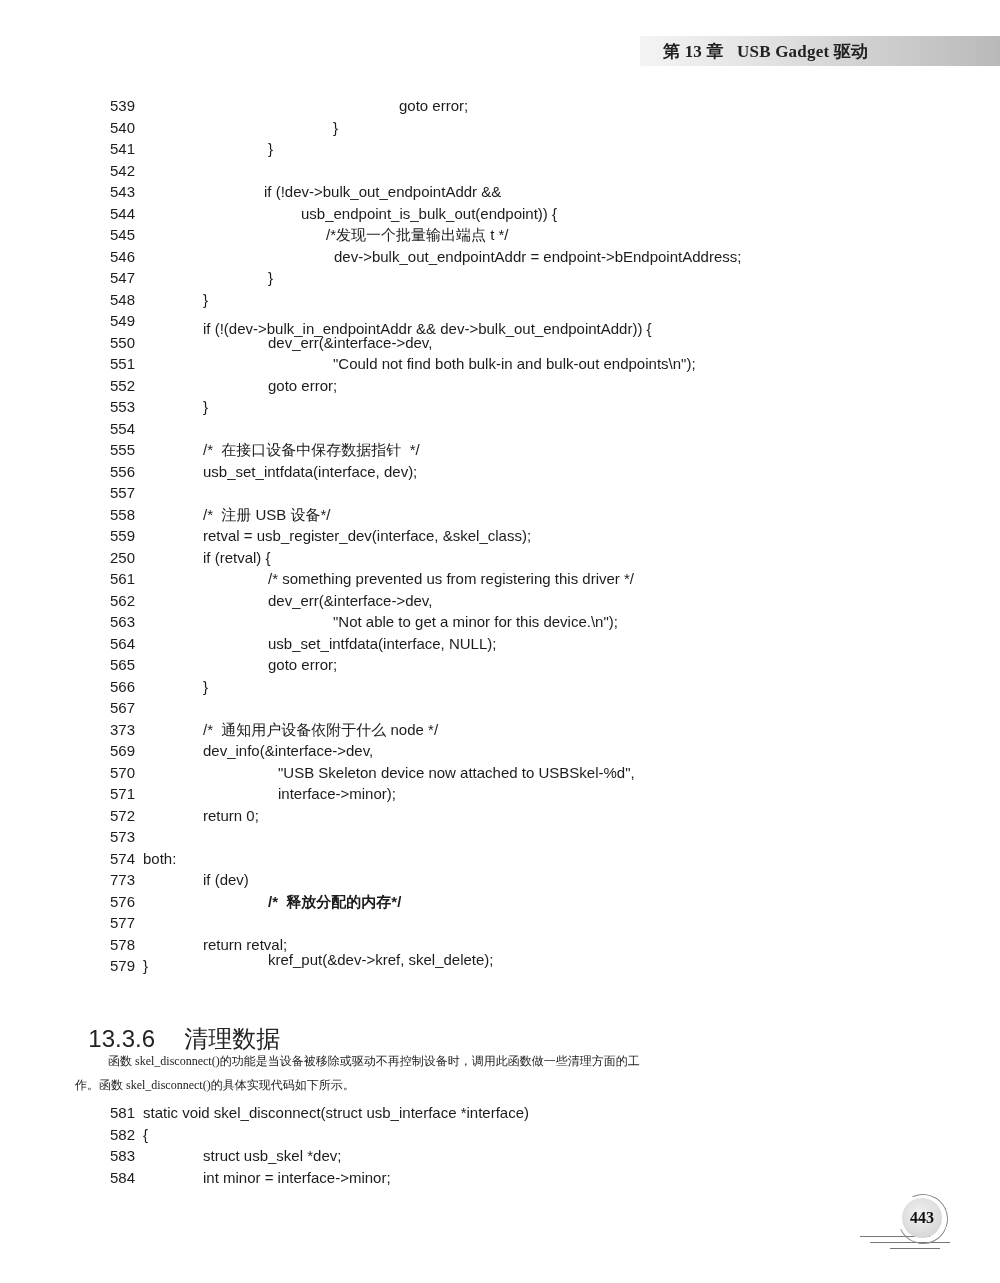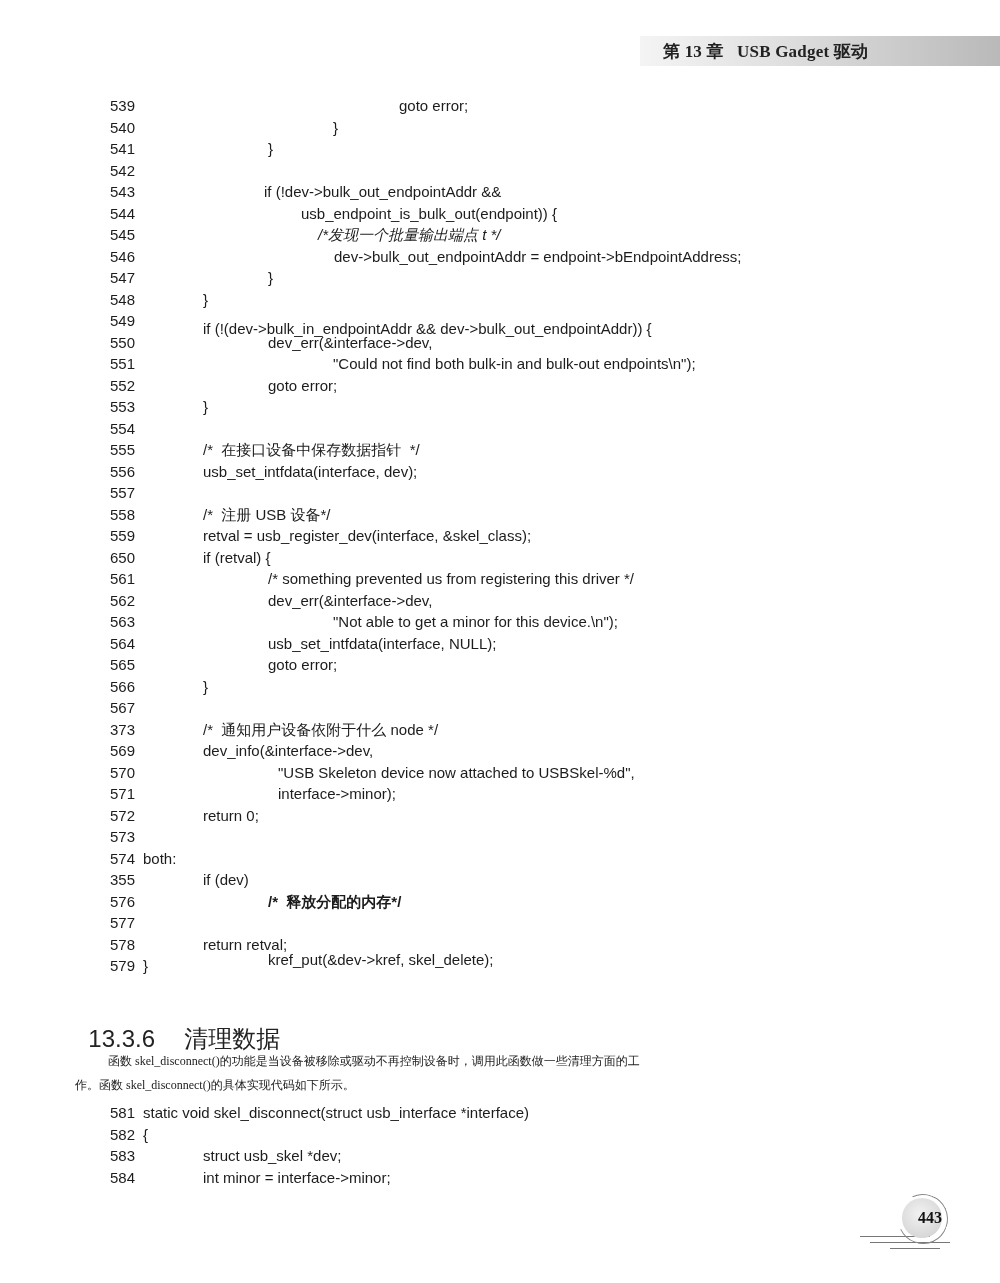--- a/index.html
+++ b/index.html
@@ -44,70 +44,70 @@
     background: radial-gradient(circle at 45% 40%, #f2f2f2 0%, #d8d8d8 70%, #c4c4c4 100%);
   }
   .page-arc {
     position: absolute; left: 38px; top: 2px; width: 48px; height: 48px;
     border-radius: 50%; border: 1.5px solid transparent;
     border-top-color: #888; border-right-color: #888; border-bottom-color: #888;
     transform: rotate(20deg);
   }
   .page-num {
     position: absolute; left: 42px; top: 6px; width: 40px; height: 40px;
-    line-height: 40px; text-align: right;
+    line-height: 40px; text-align: center;
     font-family: "Liberation Serif", "DejaVu Serif", serif;
     font-weight: bold; font-size: 16px; color: #111;
   }
   .rule { position: absolute; height: 1px; background: #777; }
 </style>
 </head>
 <body>
 
 <div class="header-bar"></div>
 <div class="header-text">第 13 章   USB Gadget 驱动</div>
 
 <div class="code-block" id="code1">
     <div class="code-line" style="top: 95px; left: 110px;"><span class="line-num">539</span><span class="line-text" style="left: 289px;">goto error;</span></div>
     <div class="code-line" style="top: 116.5px; left: 110px;"><span class="line-num">540</span><span class="line-text" style="left: 223px;">}</span></div>
     <div class="code-line" style="top: 138px; left: 110px;"><span class="line-num">541</span><span class="line-text" style="left: 158px;">}</span></div>
     <div class="code-line" style="top: 159.5px; left: 110px;"><span class="line-num">542</span><span class="line-text" style="left: 93px;"></span></div>
     <div class="code-line" style="top: 181px; left: 110px;"><span class="line-num">543</span><span class="line-text" style="left: 154px;">if (!dev-&gt;bulk_out_endpointAddr &amp;&amp;</span></div>
     <div class="code-line" style="top: 202.5px; left: 110px;"><span class="line-num">544</span><span class="line-text" style="left: 191px;">usb_endpoint_is_bulk_out(endpoint)) {</span></div>
-    <div class="code-line" style="top: 224px; left: 110px;"><span class="line-num">545</span><span class="line-text" style="left: 208px; font-style: italic;">/*发现一个批量输出端点 t */</span></div>
+    <div class="code-line" style="top: 224px; left: 110px;"><span class="line-num">545</span><span class="line-text" style="left: 216px;">/*发现一个批量输出端点 t */</span></div>
     <div class="code-line" style="top: 245.5px; left: 110px;"><span class="line-num">546</span><span class="line-text" style="left: 224px;">dev-&gt;bulk_out_endpointAddr = endpoint-&gt;bEndpointAddress;</span></div>
     <div class="code-line" style="top: 267px; left: 110px;"><span class="line-num">547</span><span class="line-text" style="left: 158px;">}</span></div>
     <div class="code-line" style="top: 288.5px; left: 110px;"><span class="line-num">548</span><span class="line-text" style="left: 93px;">}</span></div>
     <div class="code-line" style="top: 310px; left: 110px;"><span class="line-num">549</span><span class="line-text" style="left: 93px; margin-top: 8px;">if (!(dev-&gt;bulk_in_endpointAddr &amp;&amp; dev-&gt;bulk_out_endpointAddr)) {</span></div>
     <div class="code-line" style="top: 331.5px; left: 110px;"><span class="line-num">550</span><span class="line-text" style="left: 158px;">dev_err(&amp;interface-&gt;dev,</span></div>
     <div class="code-line" style="top: 353px; left: 110px;"><span class="line-num">551</span><span class="line-text" style="left: 223px;">"Could not find both bulk-in and bulk-out endpoints\n");</span></div>
     <div class="code-line" style="top: 374.5px; left: 110px;"><span class="line-num">552</span><span class="line-text" style="left: 158px;">goto error;</span></div>
     <div class="code-line" style="top: 396px; left: 110px;"><span class="line-num">553</span><span class="line-text" style="left: 93px;">}</span></div>
     <div class="code-line" style="top: 417.5px; left: 110px;"><span class="line-num">554</span><span class="line-text" style="left: 93px;"></span></div>
     <div class="code-line" style="top: 439px; left: 110px;"><span class="line-num">555</span><span class="line-text" style="left: 93px;">/*  在接口设备中保存数据指针  */</span></div>
     <div class="code-line" style="top: 460.5px; left: 110px;"><span class="line-num">556</span><span class="line-text" style="left: 93px;">usb_set_intfdata(interface, dev);</span></div>
     <div class="code-line" style="top: 482px; left: 110px;"><span class="line-num">557</span><span class="line-text" style="left: 93px;"></span></div>
     <div class="code-line" style="top: 503.5px; left: 110px;"><span class="line-num">558</span><span class="line-text" style="left: 93px;">/*  注册 USB 设备*/</span></div>
     <div class="code-line" style="top: 525px; left: 110px;"><span class="line-num">559</span><span class="line-text" style="left: 93px;">retval = usb_register_dev(interface, &amp;skel_class);</span></div>
-    <div class="code-line" style="top: 546.5px; left: 110px;"><span class="line-num">650</span><span class="line-text" style="left: 93px;">if (retval) {</span></div>
+    <div class="code-line" style="top: 546.5px; left: 110px;"><span class="line-num">250</span><span class="line-text" style="left: 93px;">if (retval) {</span></div>
     <div class="code-line" style="top: 568px; left: 110px;"><span class="line-num">561</span><span class="line-text" style="left: 158px;">/* something prevented us from registering this driver */</span></div>
     <div class="code-line" style="top: 589.5px; left: 110px;"><span class="line-num">562</span><span class="line-text" style="left: 158px;">dev_err(&amp;interface-&gt;dev,</span></div>
     <div class="code-line" style="top: 611px; left: 110px;"><span class="line-num">563</span><span class="line-text" style="left: 223px;">"Not able to get a minor for this device.\n");</span></div>
     <div class="code-line" style="top: 632.5px; left: 110px;"><span class="line-num">564</span><span class="line-text" style="left: 158px;">usb_set_intfdata(interface, NULL);</span></div>
     <div class="code-line" style="top: 654px; left: 110px;"><span class="line-num">565</span><span class="line-text" style="left: 158px;">goto error;</span></div>
     <div class="code-line" style="top: 675.5px; left: 110px;"><span class="line-num">566</span><span class="line-text" style="left: 93px;">}</span></div>
     <div class="code-line" style="top: 697px; left: 110px;"><span class="line-num">567</span><span class="line-text" style="left: 93px;"></span></div>
     <div class="code-line" style="top: 718.5px; left: 110px;"><span class="line-num">373</span><span class="line-text" style="left: 93px;">/*  通知用户设备依附于什么 node */</span></div>
     <div class="code-line" style="top: 740px; left: 110px;"><span class="line-num">569</span><span class="line-text" style="left: 93px;">dev_info(&amp;interface-&gt;dev,</span></div>
     <div class="code-line" style="top: 761.5px; left: 110px;"><span class="line-num">570</span><span class="line-text" style="left: 168px;">"USB Skeleton device now attached to USBSkel-%d",</span></div>
     <div class="code-line" style="top: 783px; left: 110px;"><span class="line-num">571</span><span class="line-text" style="left: 168px;">interface-&gt;minor);</span></div>
     <div class="code-line" style="top: 804.5px; left: 110px;"><span class="line-num">572</span><span class="line-text" style="left: 93px;">return 0;</span></div>
     <div class="code-line" style="top: 826px; left: 110px;"><span class="line-num">573</span><span class="line-text" style="left: 93px;"></span></div>
     <div class="code-line" style="top: 847.5px; left: 110px;"><span class="line-num">574</span><span class="line-text" style="left: 33px;">both:</span></div>
-    <div class="code-line" style="top: 869px; left: 110px;"><span class="line-num">355</span><span class="line-text" style="left: 93px;">if (dev)</span></div>
+    <div class="code-line" style="top: 869px; left: 110px;"><span class="line-num">773</span><span class="line-text" style="left: 93px;">if (dev)</span></div>
     <div class="code-line" style="top: 890.5px; left: 110px;"><span class="line-num">576</span><span class="line-text" style="left: 158px; font-weight: bold;">/*  释放分配的内存*/</span></div>
     <div class="code-line" style="top: 912px; left: 110px;"><span class="line-num">577</span><span class="line-text" style="left: 158px; margin-top: 37px;">kref_put(&amp;dev-&gt;kref, skel_delete);</span></div>
     <div class="code-line" style="top: 933.5px; left: 110px;"><span class="line-num">578</span><span class="line-text" style="left: 93px;">return retval;</span></div>
     <div class="code-line" style="top: 955px; left: 110px;"><span class="line-num">579</span><span class="line-text" style="left: 33px;">}</span></div>
   </div>
 
 <div class="section-title">
   <span class="section-num">13.3.6</span><span>清理数据</span>
 </div>
 

